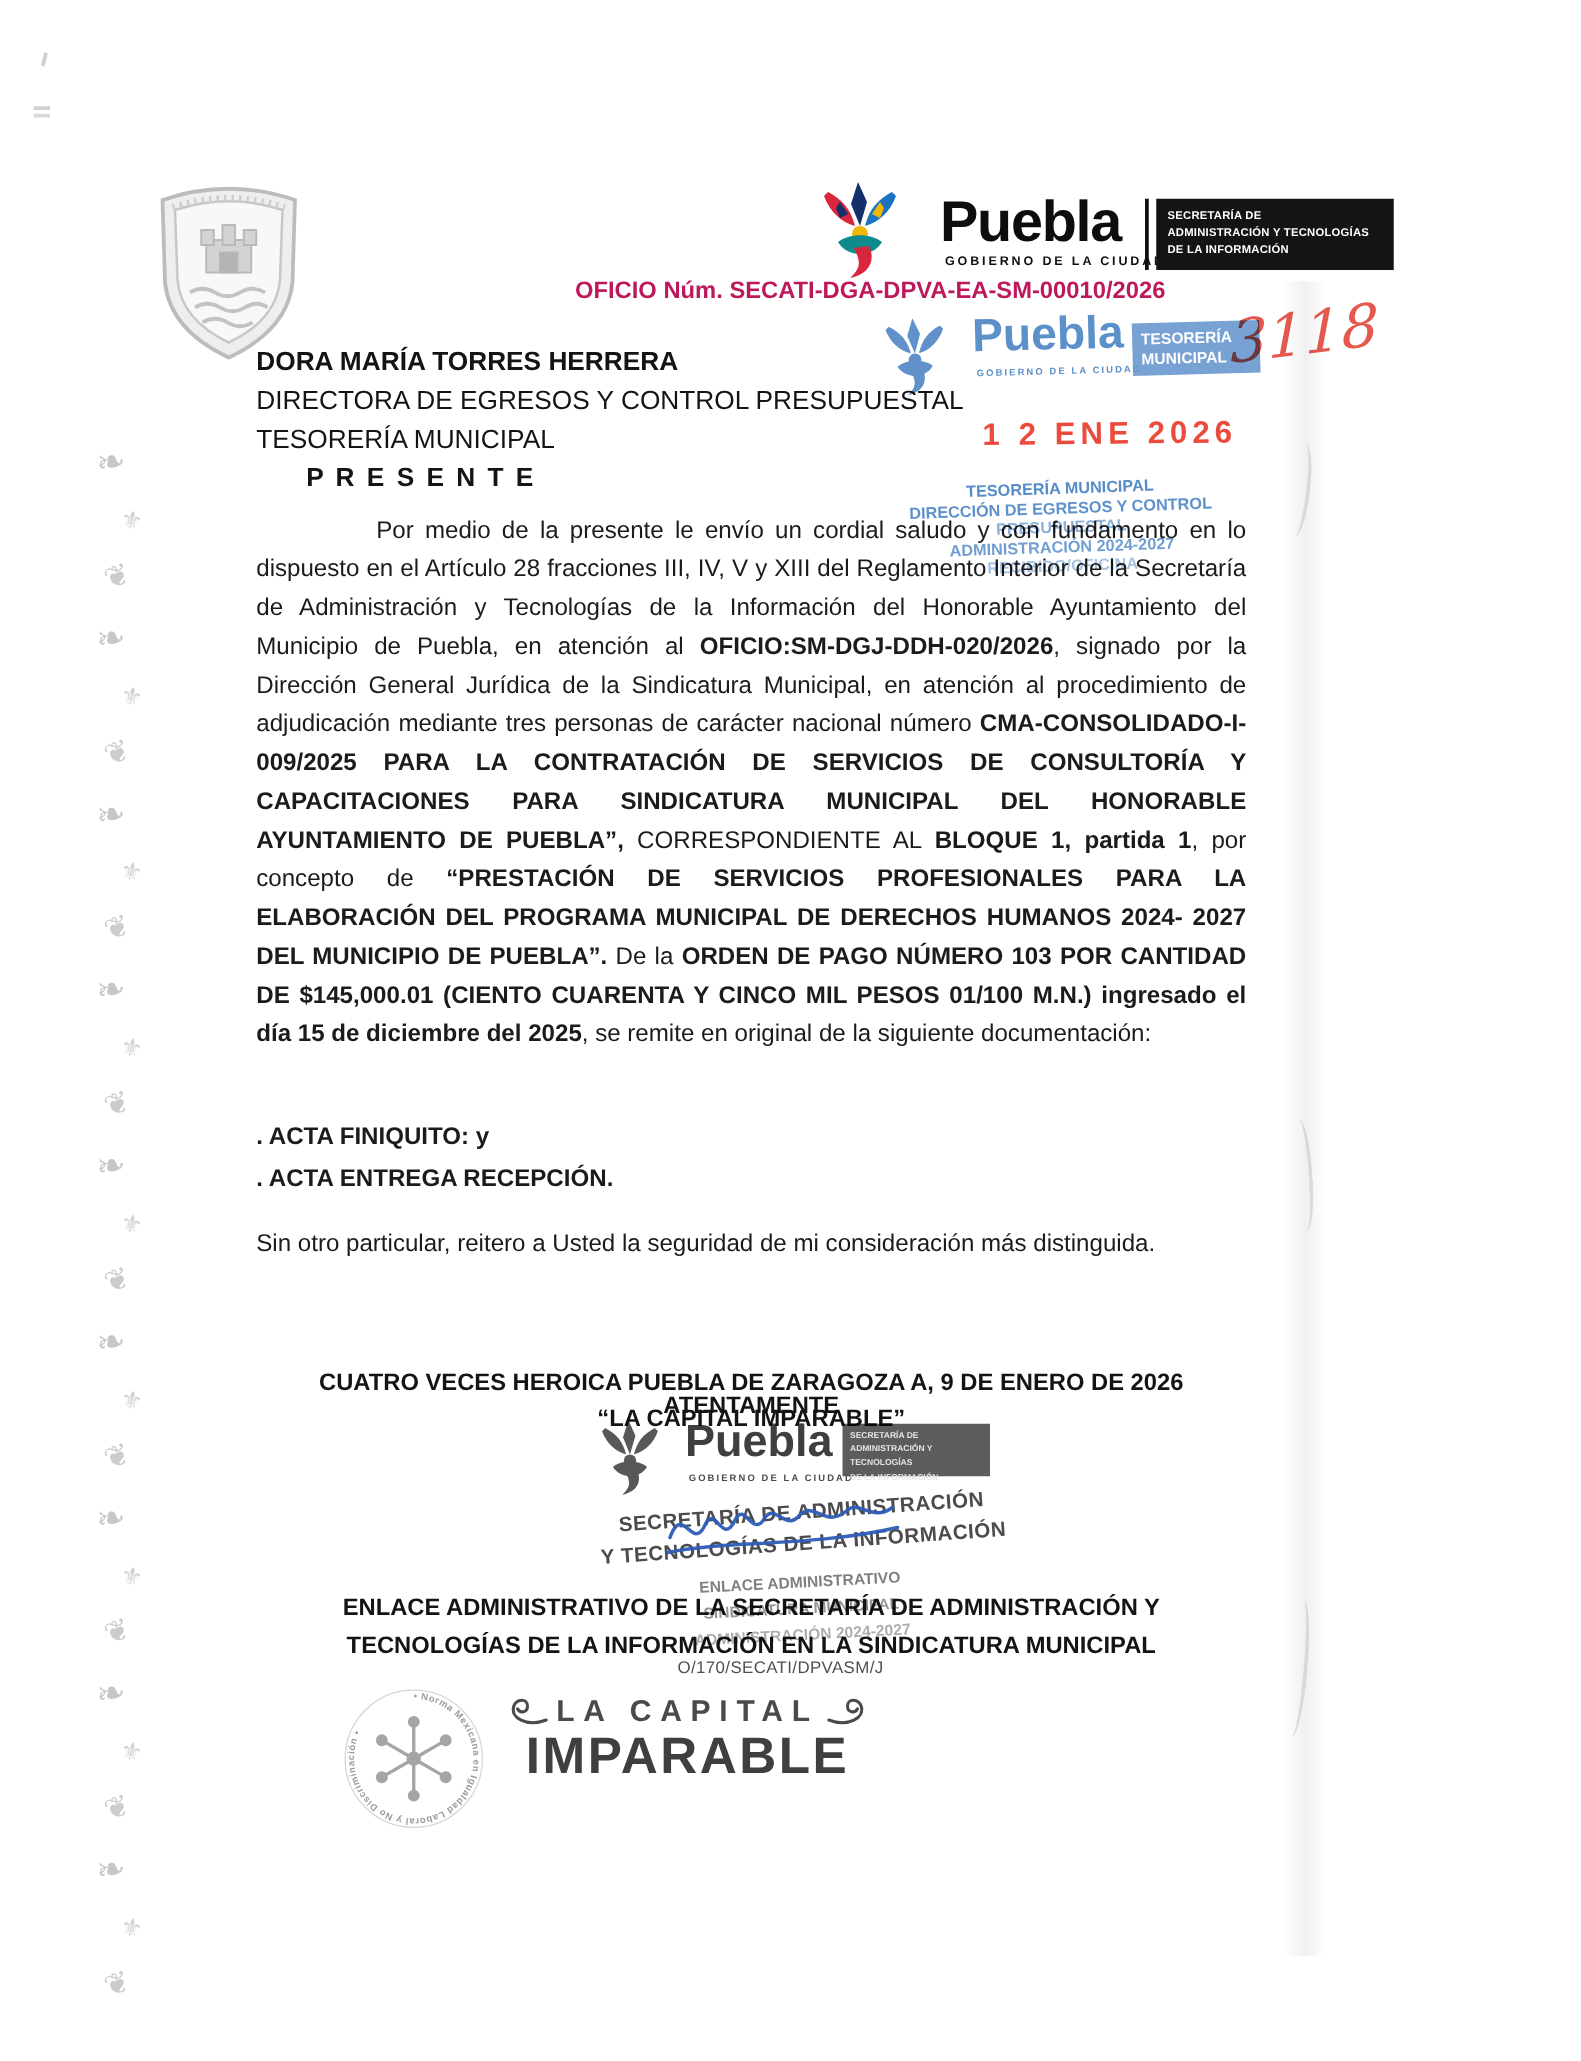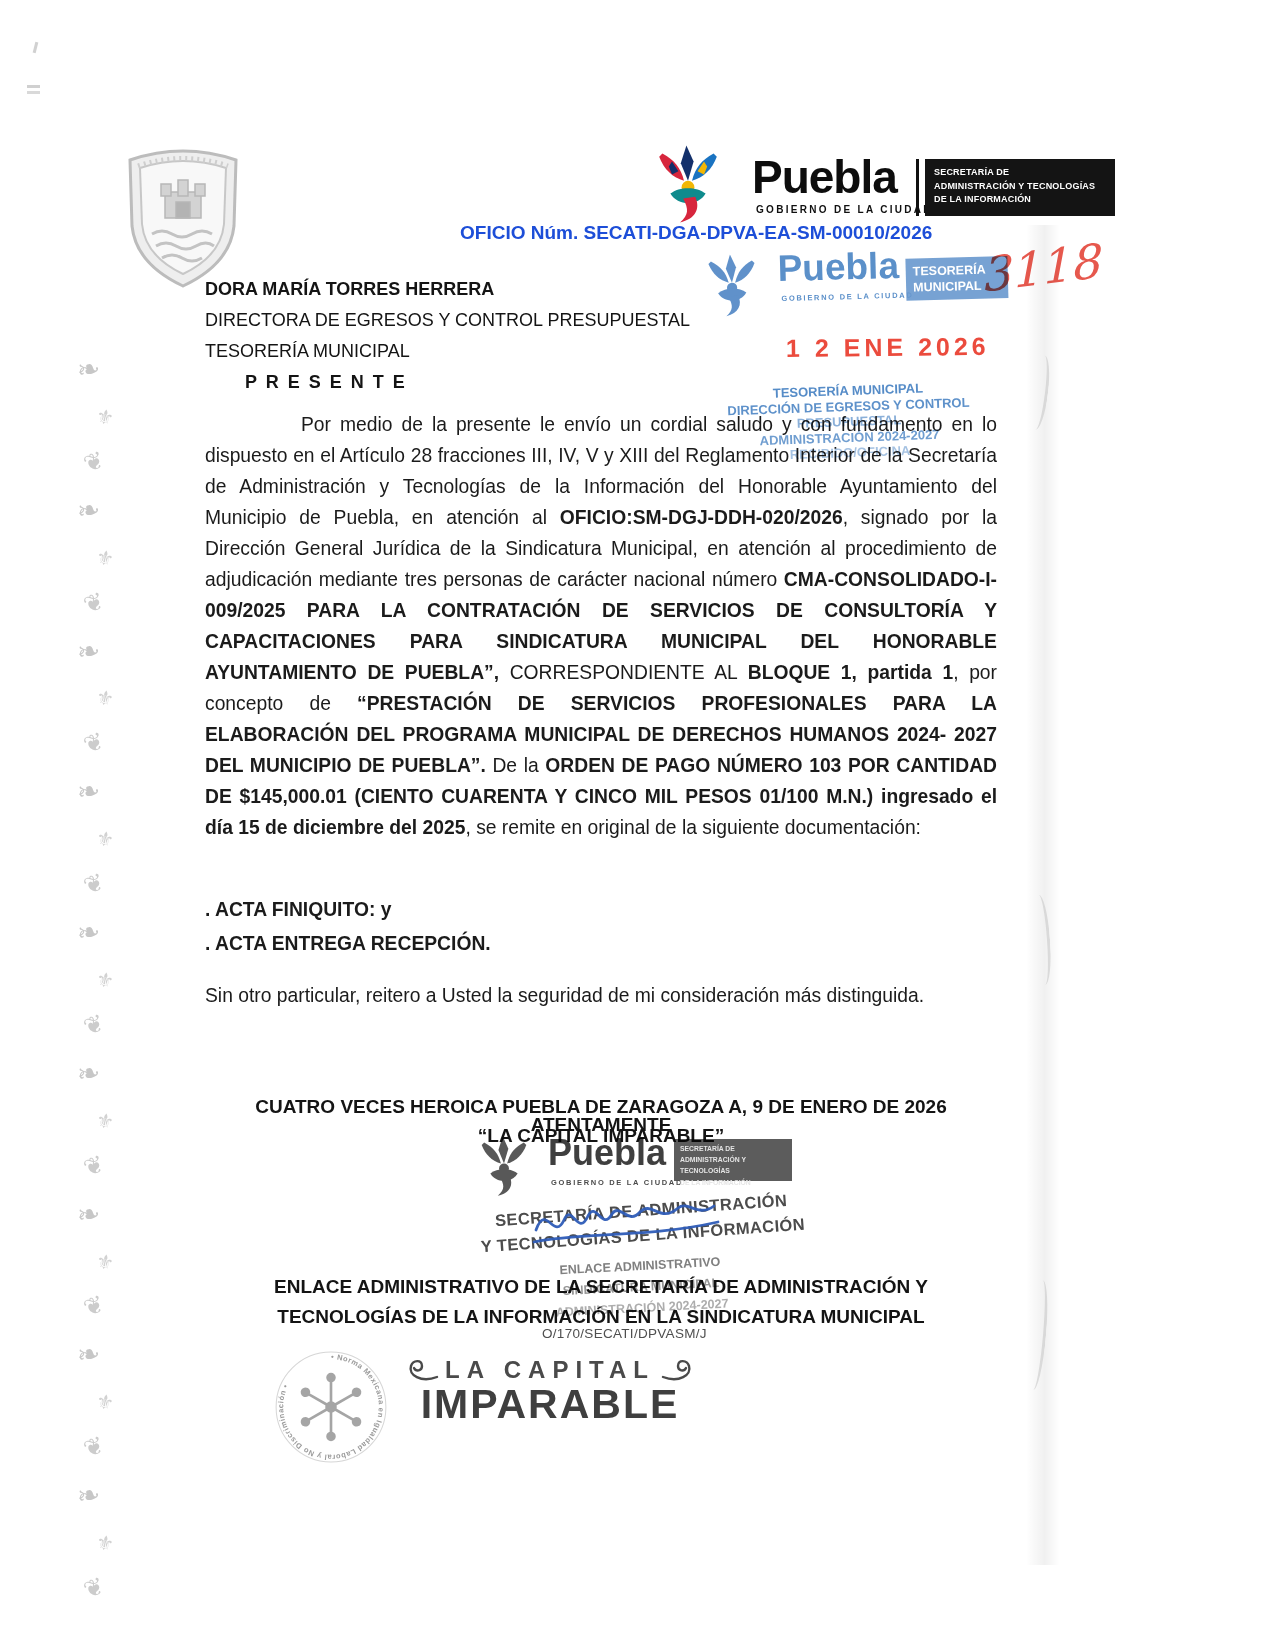--- a/index.html
+++ b/index.html
@@ -37,23 +37,23 @@
   .hdr-icon { position:absolute; left:632px; top:144px; width:112px; height:80px; }
   .hdr-icon svg { width:100%; height:100%; }
   .hdr-wordmark { position:absolute; left:752px; top:150px; font-size:46px; font-weight:800;
     color:#0d0d0d; letter-spacing:-1px; }
   .hdr-tagline { position:absolute; left:756px; top:204px; font-size:10px; font-weight:700;
     letter-spacing:2.3px; color:#101010; }
   .hdr-divider { position:absolute; left:916px; top:159px; width:3px; height:57px; background:#101010; }
   .hdr-box { position:absolute; left:925px; top:159px; width:190px; height:57px; background:#141414;
     color:#ffffff; font-size:9px; font-weight:700; line-height:1.5; letter-spacing:.2px; padding:7px 9px; }
 
-  .oficio { position:absolute; left:460px; top:222px; font-size:19px; font-weight:700; color:#1d4ed8; }
-
-  .recipient { position:absolute; left:205px; top:274px; font-size:18px; line-height:31px; color:#141414; }
+  .oficio { position:absolute; left:460px; top:222px; font-size:19px; font-weight:700; color:#be185d; }
+
+  .recipient { position:absolute; left:205px; top:274px; font-size:21px; line-height:31px; color:#141414; }
   .sal { letter-spacing:2px;margin-left:40px; }
 
   
   .rstamp { position:absolute; left:692px; top:248px; width:330px; height:70px;
     transform:rotate(-1.5deg); opacity:.92; mix-blend-mode:multiply; color:#4d86c5; z-index:3; }
   .rs-icon { position:absolute; left:0; top:2px; width:80px; height:64px; color:#5288c6; }
   .rs-icon svg { width:100%; height:100%; }
   .rs-word { position:absolute; left:86px; top:-2px; font-size:37px; font-weight:800; color:#4d86c5; }
   .rs-tag { position:absolute; left:89px; top:44px; font-size:7.5px; font-weight:700; letter-spacing:1.7px; }
   .rs-box { position:absolute; left:214px; top:12px; width:102px; height:42px; background:#5b8fca;
@@ -105,21 +105,21 @@
     letter-spacing:.3px; z-index:3; }
 
   
   .badge { position:absolute; left:270px; top:1346px; width:122px; height:122px; }
   .badge svg { width:100%; height:100%; }
   .ringtext { font-size:7.4px; letter-spacing:.5px; fill:#9a9a9a; font-weight:700;
     font-family:"Liberation Sans", sans-serif; }
 
   
   .caplogo { position:absolute; left:404px; top:1356px; width:292px; text-align:center; color:#474747; }
-  .cap-row { display:flex; align-items:center; justify-content:center; gap:6px; }
+  .cap-row { display:flex; justify-content:center; gap:6px; }
   .cap-row span { font-size:24px; font-weight:700; letter-spacing:7px; color:#4a4a4a; }
   .curl { width:34px; height:26px; }
   .curl.flip { transform:scaleX(-1); }
   .imp { font-size:41px; font-weight:800; letter-spacing:2px; color:#3f3f3f; margin-top:-3px;text-align:center; }
 </style>
 </head>
 <body>
 
 <div class="page">
 

